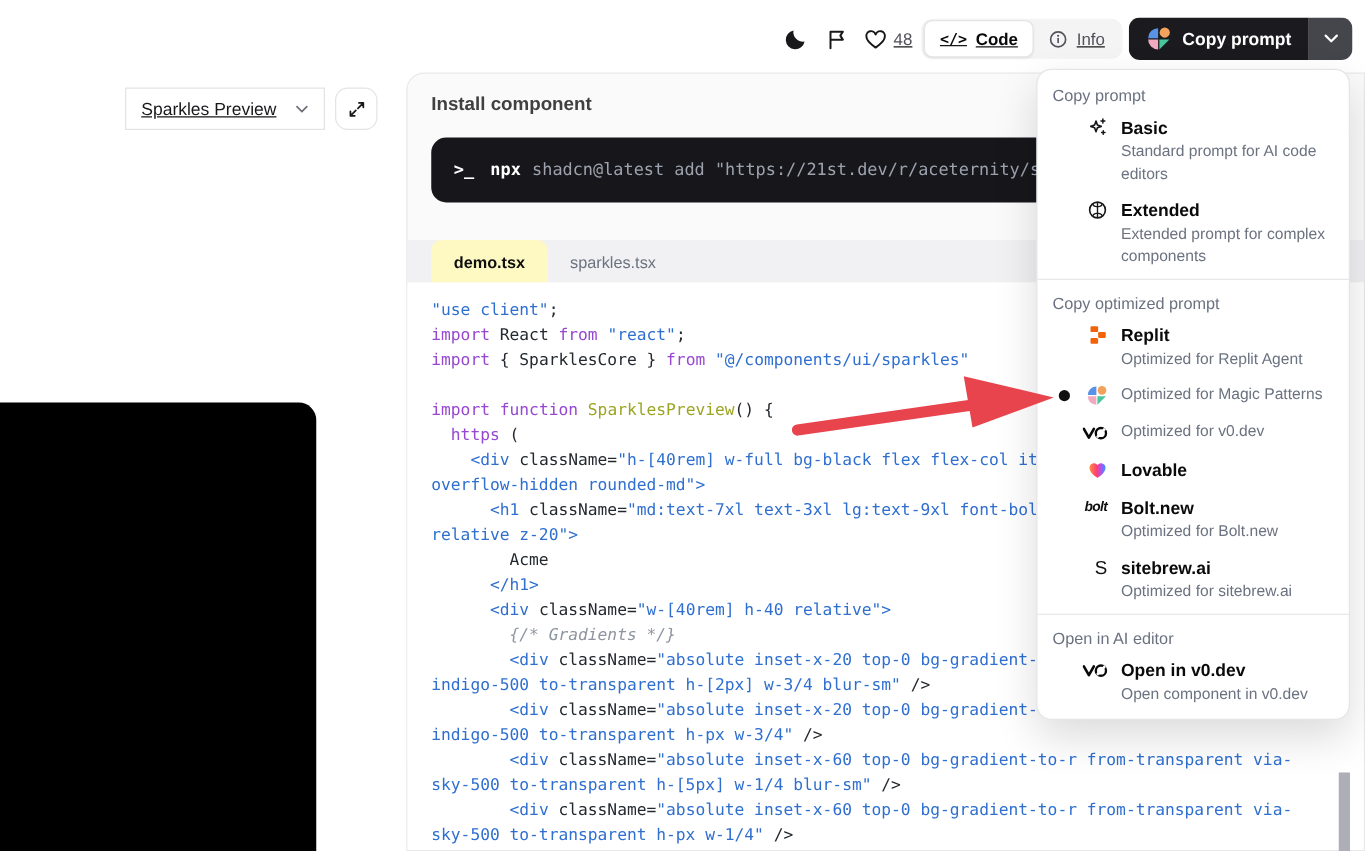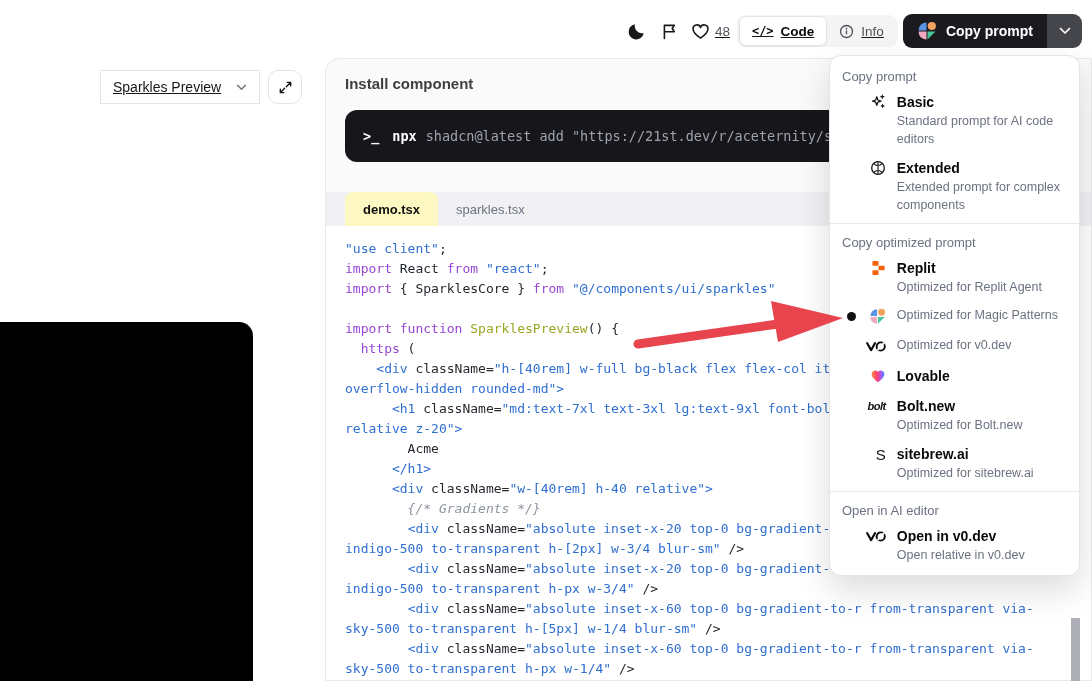--- a/index.html
+++ b/index.html
@@ -304,21 +304,21 @@
       <span class="dd-gutter"></span>
       <span class="dd-icon">
         <svg width="20" height="13" viewBox="0 0 22 14">
           <path d="M1.2 3.2 5.6 11 10 3.2" fill="none" stroke="#0a0a0a" stroke-width="2.3" stroke-linecap="round" stroke-linejoin="round"></path>
           <circle cx="16.2" cy="7" r="4.5" fill="none" stroke="#0a0a0a" stroke-width="2.1"></circle>
           <path d="M12.8 10.8 19.8 3" stroke="#fff" stroke-width="2.2"></path>
         </svg>
       </span>
       <span class="dd-text">
         <span class="dd-title">Open in v0.dev</span>
-        <span class="dd-desc">Open relative in v0.dev</span>
+        <span class="dd-desc">Open component in v0.dev</span>
       </span>
     </div>
   </div>
 
 <svg class="arrow" viewBox="0 0 220 55">
   <path class="arrow-shape" d="M10 46 L150 26" stroke="#e8444e" stroke-width="9" stroke-linecap="round" fill="none"></path>
   <path class="arrow-head" d="M143 3 L215 20 L150 44 Z" fill="#e8444e"></path>
 </svg>
 
 <div class="scroll-thumb"></div>

